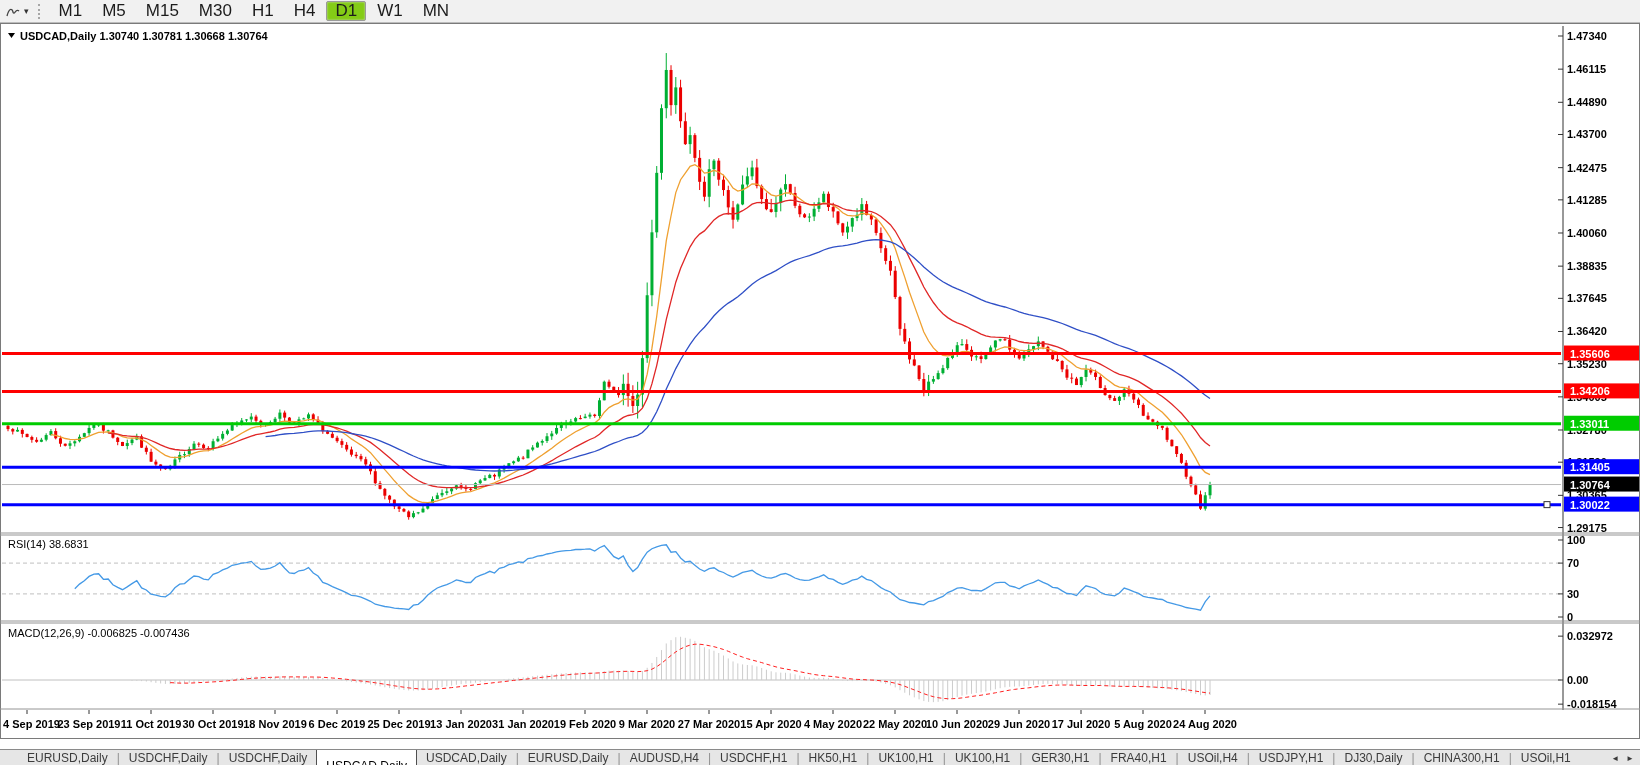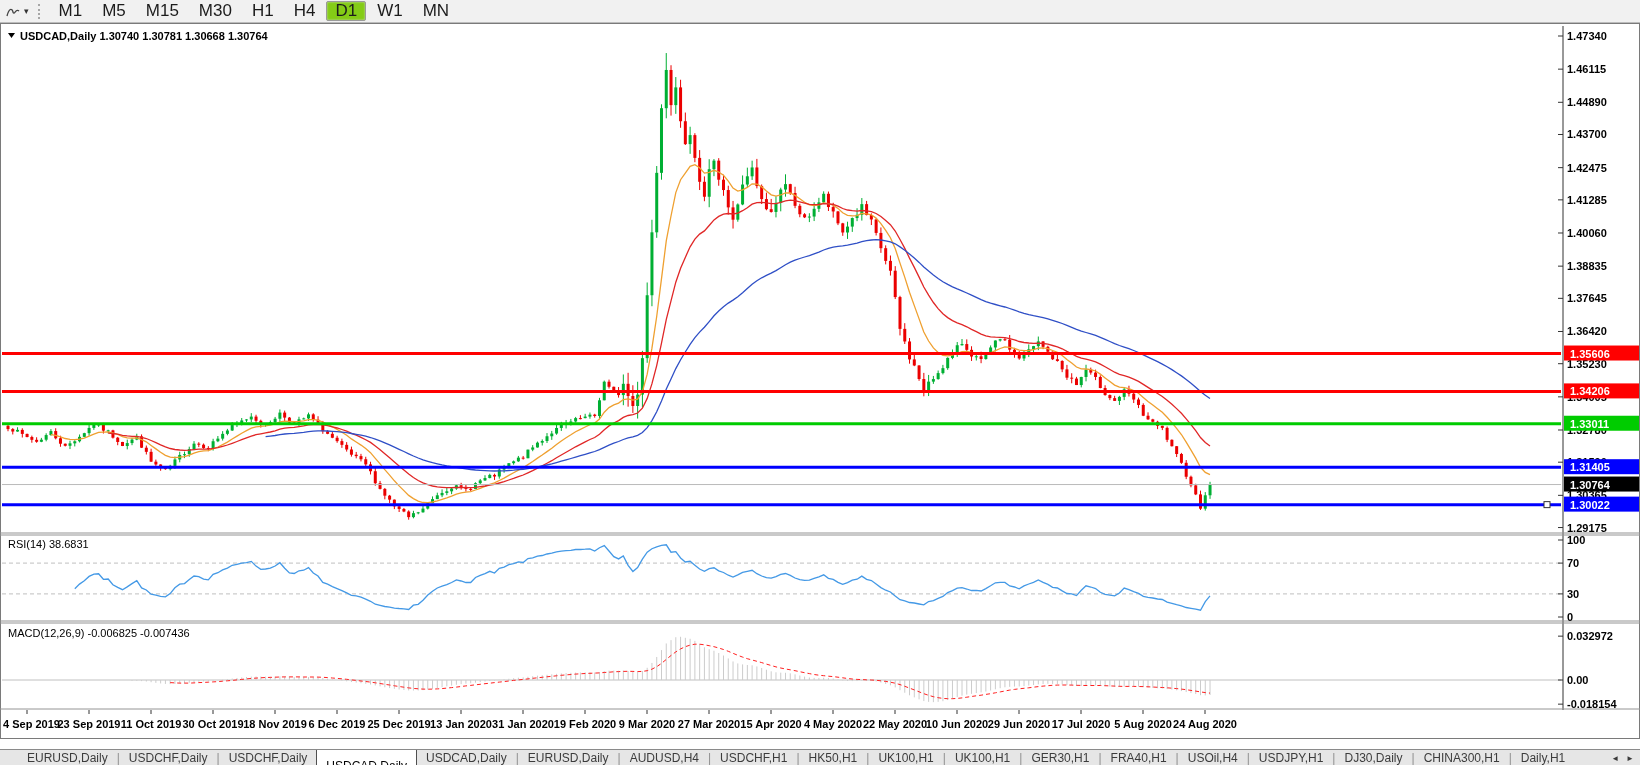--- a/index.html
+++ b/index.html
@@ -965,19 +965,19 @@
       <span class="tab">FRA40,H1</span>
       <span class="tab-sep">|</span>
       <span class="tab">USOil,H4</span>
       <span class="tab-sep">|</span>
       <span class="tab">USDJPY,H1</span>
       <span class="tab-sep">|</span>
       <span class="tab">DJ30,Daily</span>
       <span class="tab-sep">|</span>
       <span class="tab">CHINA300,H1</span>
       <span class="tab-sep">|</span>
-      <span class="tab">Daily,H1</span>
+      <span class="tab">USOil,H1</span>
     </span>
   <span class="tab-scroll">
     <span>◄</span>
     <span>►</span>
   </span>
 </div>
 
 </body></html>

